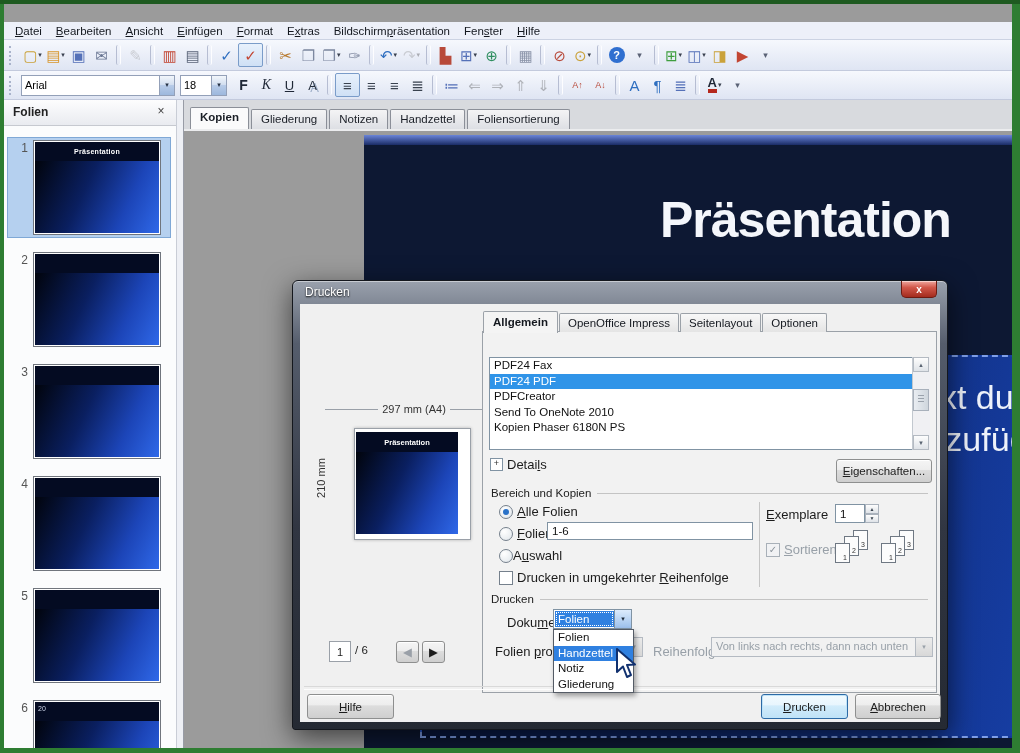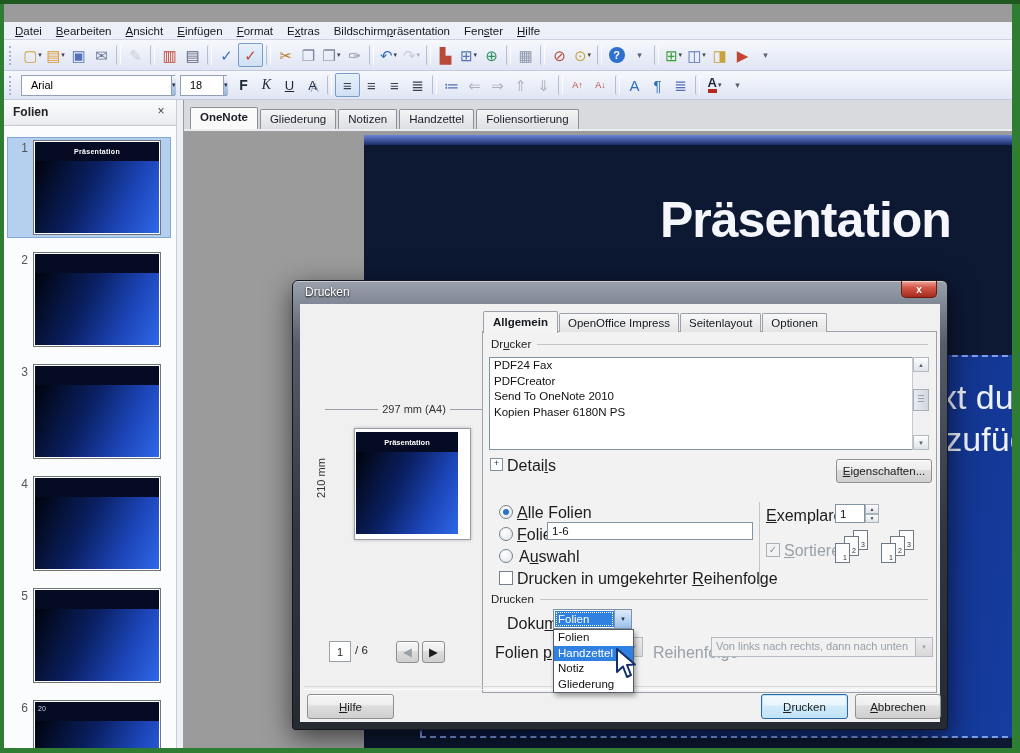--- a/index.html
+++ b/index.html
@@ -43,21 +43,21 @@
     display:flex;align-items:center;justify-content:center;font-size:11px;font-weight:bold}
   .tbtn.sep{min-width:0;width:3px;height:20px;border-left:1px solid #b6bdd2;border-right:1px solid #fdfdff;
     margin:0 3px;pointer-events:none}
   .c-b .glyph{font-weight:bold;font-size:14px;color:#1f2736}
   .c-i .glyph{font-style:italic;font-family:"Liberation Serif",serif;font-size:14px;color:#1f2736}
   .c-u .glyph{text-decoration:underline;font-size:13px;color:#1f2736}
   .c-sh .glyph{font-size:13px;color:#27303f;text-shadow:2px 2px 0 #9fb0c8}
   .c-fontcolor .glyph{font-size:13px;font-weight:bold;color:#1f2736;border-bottom:4px solid #b5281d;line-height:.9}
   .c-small .glyph{font-size:9px}
   .tcombo{display:flex;height:19px;border:1px solid #93a0b8;background:#fff;margin-right:5px}
-  .tcombo input{border:none;outline:none;font-size:11px;padding:0 9px;font-family:inherit;background:transparent}
+  .tcombo input{border:none;outline:none;font-size:11px;padding:0 3px;font-family:inherit;background:transparent}
   .combo-arrow{width:15px;display:flex;align-items:center;justify-content:center;font-size:7px;color:#243043;
     background:linear-gradient(#f2f6fb,#cfdcef 50%,#b7cbe8 50%,#9db8dd);border-left:1px solid #93a0b8}
 
   
   #sidebar{left:4px;top:100px;width:172px;height:648px;background:#fbfcfd;border-right:1px solid #8f949e;z-index:5}
   #sidebar .shdr{position:absolute;left:0;top:0;right:0;height:25px;
     background:linear-gradient(#fdfdfe,#e9ebf0);border-bottom:1px solid #c6c9d0}
   #sidebar .shdr .t{position:absolute;left:9px;top:5px;font-size:12px;font-weight:bold;color:#222}
   #sidebar .shdr .x{position:absolute;right:8px;top:4px;font-size:12px;color:#444;width:14px;text-align:center}
   #slides{position:absolute;left:0;top:26px;right:0;bottom:0;padding:12px 0 0 4px}
@@ -148,21 +148,21 @@
   .btn.default{border-color:#2d6aa5;box-shadow:inset 0 0 0 1px #bfe3f8;
     background:linear-gradient(#f2fafe 0%,#e8f5fd 45%,#d2ecfb 46%,#bfe2f6 100%)}
   .btn.navdis{color:#9aa0a8}
 
   .radio{position:absolute;width:12px;height:12px;border-radius:50%;border:1px solid #75808c;
     background:radial-gradient(circle at 35% 30%,#fff,#dfe5ea)}
   .radio.checked::after{content:"";position:absolute;left:3px;top:3px;width:6px;height:6px;border-radius:50%;background:#2a72c8}
   .cb{position:absolute;width:12px;height:12px;border:1px solid #75808c;background:#fff;
     font-size:10px;line-height:12px;text-align:center;color:transparent}
   .cb.graychecked{background:#f1f2f4;border-color:#a8b0b8;color:#8a929a}
-  .flabel{position:absolute;font-size:16px;color:#1c1c1c;white-space:nowrap}
+  .flabel{position:absolute;font-size:13px;color:#1c1c1c;white-space:nowrap}
   .flabel.dim{color:#98a0a8}
   .win-input{position:absolute;background:#fff;border:1px solid #8093a3;font-size:11.5px;
     font-family:inherit;padding:0 0 0 4px;box-sizing:border-box;outline:none;color:#111}
   .vdiv{position:absolute;width:1px;background:#c5c5c5}
   .spincol{position:absolute;width:14px;display:flex;flex-direction:column}
   .spincol span{flex:1;font-size:5px;display:flex;align-items:center;justify-content:center;color:#3a4450;
     background:linear-gradient(#fdfdfd,#dfe3e8);border:1px solid #aab2bc;box-sizing:border-box}
 
   .collate{position:absolute;width:42px;height:38px}
   .collate .pg{position:absolute;width:15px;height:20px;background:#fcfcfc;border:1px solid #6f7883;
@@ -620,21 +620,21 @@
             <span class="sbody"></span>
           </span>
         </div>
       </div>
   </div>
   <div id="splitter" class="abs"></div>
 
   <div id="tabstrip" class="abs">
     <div id="viewtabs">
 
-        <span class="vtab active">OneNote</span>
+        <span class="vtab active">Kopien</span>
 
         <span class="vtab">Gliederung</span>
 
         <span class="vtab">Notizen</span>
 
         <span class="vtab">Handzettel</span>
 
         <span class="vtab">Foliensortierung</span>
       </div>
   </div>
@@ -670,53 +670,54 @@
 
           <span class="dtab">OpenOffice Impress</span>
 
           <span class="dtab">Seitenlayout</span>
 
           <span class="dtab">Optionen</span>
         </div>
 
       <div class="panel">
 
-        <div class="grouplabel" style="left:8px;top:6px">
-          <span class="gtext">Dr<u>u</u>cker</span>
-        </div>
         <div class="plist">
 
             <div class="prow">PDF24 Fax</div>
 
+            <div class="prow selected">PDF24 PDF</div>
 
             <div class="prow">PDFCreator</div>
 
             <div class="prow">Send To OneNote 2010</div>
 
 
             <div class="prow">Kopien Phaser 6180N PS</div>
           </div>
         <div class="pscroll" style="left:429px;top:25px;height:93px">
           <span class="sbtn" style="top:0">▲</span>
           <span class="sthumbbar"></span>
           <span class="sbtn" style="bottom:0;top:auto">▼</span>
         </div>
         <span class="expander" style="left:7px;top:126px">+</span>
         <span class="flabel" style="left:24px;top:125px">Detai<u>l</u>s</span>
         <div class="btn" style="left:353px;top:127px;width:94px;height:22px">
           <span><u>E</u>igenschaften...</span>
         </div>
 
+        <div class="grouplabel" style="left:8px;top:155px">
+          <span class="gtext">Bereich und Kopien</span>
+        </div>
         <span class="radio checked" style="left:16px;top:173px"></span>
         <span class="flabel" style="left:34px;top:172px"><u>A</u>lle Folien</span>
         <span class="radio" style="left:16px;top:195px"></span>
         <span class="flabel" style="left:34px;top:194px"><u>F</u>olien</span>
         <input class="win-input" style="left: 64px; top: 190px; width: 206px; height: 18px;" readonly="" value="1-6">
         <span class="radio" style="left:16px;top:217px"></span>
-        <span class="flabel" style="left:36px;top:216px">A<u>u</u>swahl</span>
+        <span class="flabel" style="left:30px;top:216px">A<u>u</u>swahl</span>
         <span class="cb" style="left:16px;top:239px"></span>
         <span class="flabel" style="left:34px;top:238px">Drucken in umgekehrter <u>R</u>eihenfolge</span>
 
         <span class="vdiv" style="left:276px;top:170px;height:85px"></span>
         <span class="flabel" style="left:283px;top:175px"><u>E</u>xemplare</span>
         <input class="win-input" style="left: 352px; top: 172px; width: 30px; height: 19px;" readonly="" value="1">
         <span class="spincol" style="left:382px;top:172px;height:19px">
           <span>▲</span>
           <span>▼</span>
         </span>

